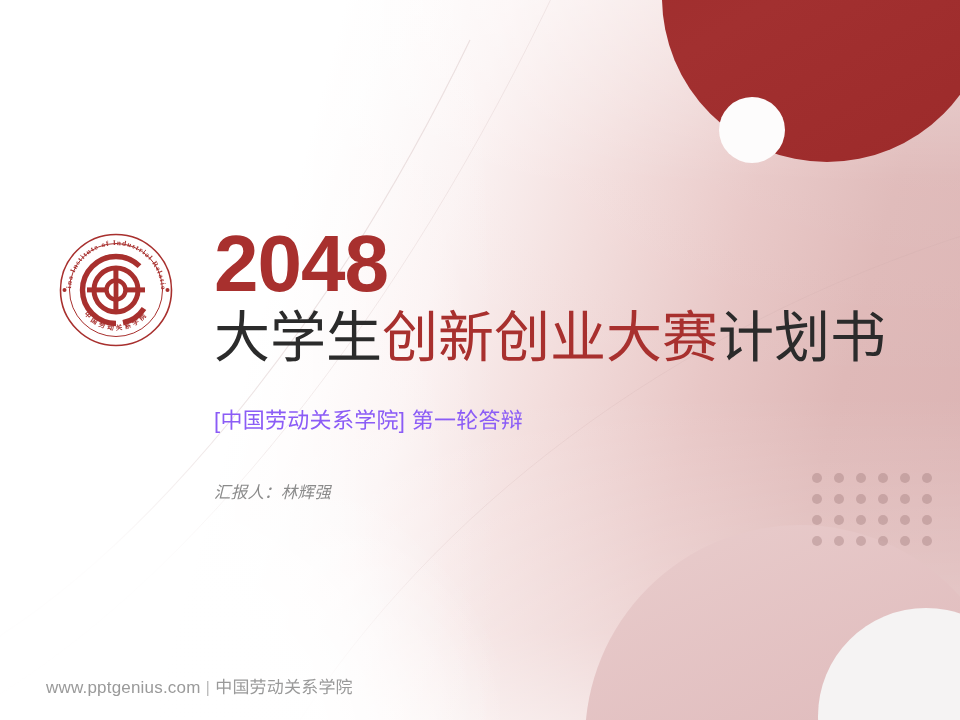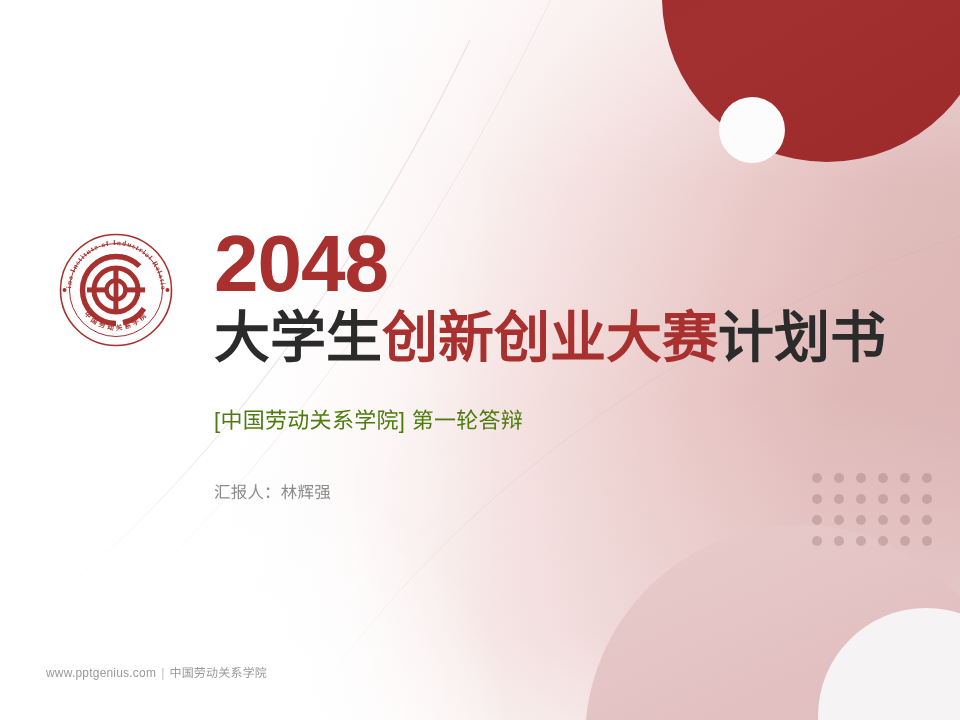--- a/index.html
+++ b/index.html
@@ -165,51 +165,52 @@
     font-size: 80px;
     font-weight: 700;
     line-height: 0.95;
     letter-spacing: -1px;
     color: #a8302e;
     margin: 0;
   }
   .headline {
     margin: 6px 0 0 0;
     font-size: 56px;
-    font-weight: 700;
+    font-weight: 400;
     line-height: 1.08;
     letter-spacing: 0px;
     color: #2b2b2b;
     white-space: nowrap;
   }
   .headline .hl-red { color: #a8302e; }
 
   .subtitle {
     margin: 34px 0 11px 0;
     font-size: 22px;
     font-weight: 400;
-    color: #4d7c0f;
+    color: #8b5cf6;
     letter-spacing: 0.3px;
   }
 
   .meta {
     margin-top: 44px;
     color: #8b8b8b;
     font-size: 16.5px;
     line-height: 1.72;
     letter-spacing: 0.2px;
+    font-style: italic;
   }
   .meta div { white-space: nowrap; }
 
   
   .footer {
     position: absolute;
     left: 46px;
-    bottom: 40px;
-    font-size: 12px;
+    bottom: 22px;
+    font-size: 17px;
     color: #9a9a9a;
     letter-spacing: 0.2px;
     white-space: nowrap;
   }
   .footer .sep { margin: 0 5px; color: #bdbdbd; }
 </style>
 </head>
 <body>
 
 <div class="slide">

